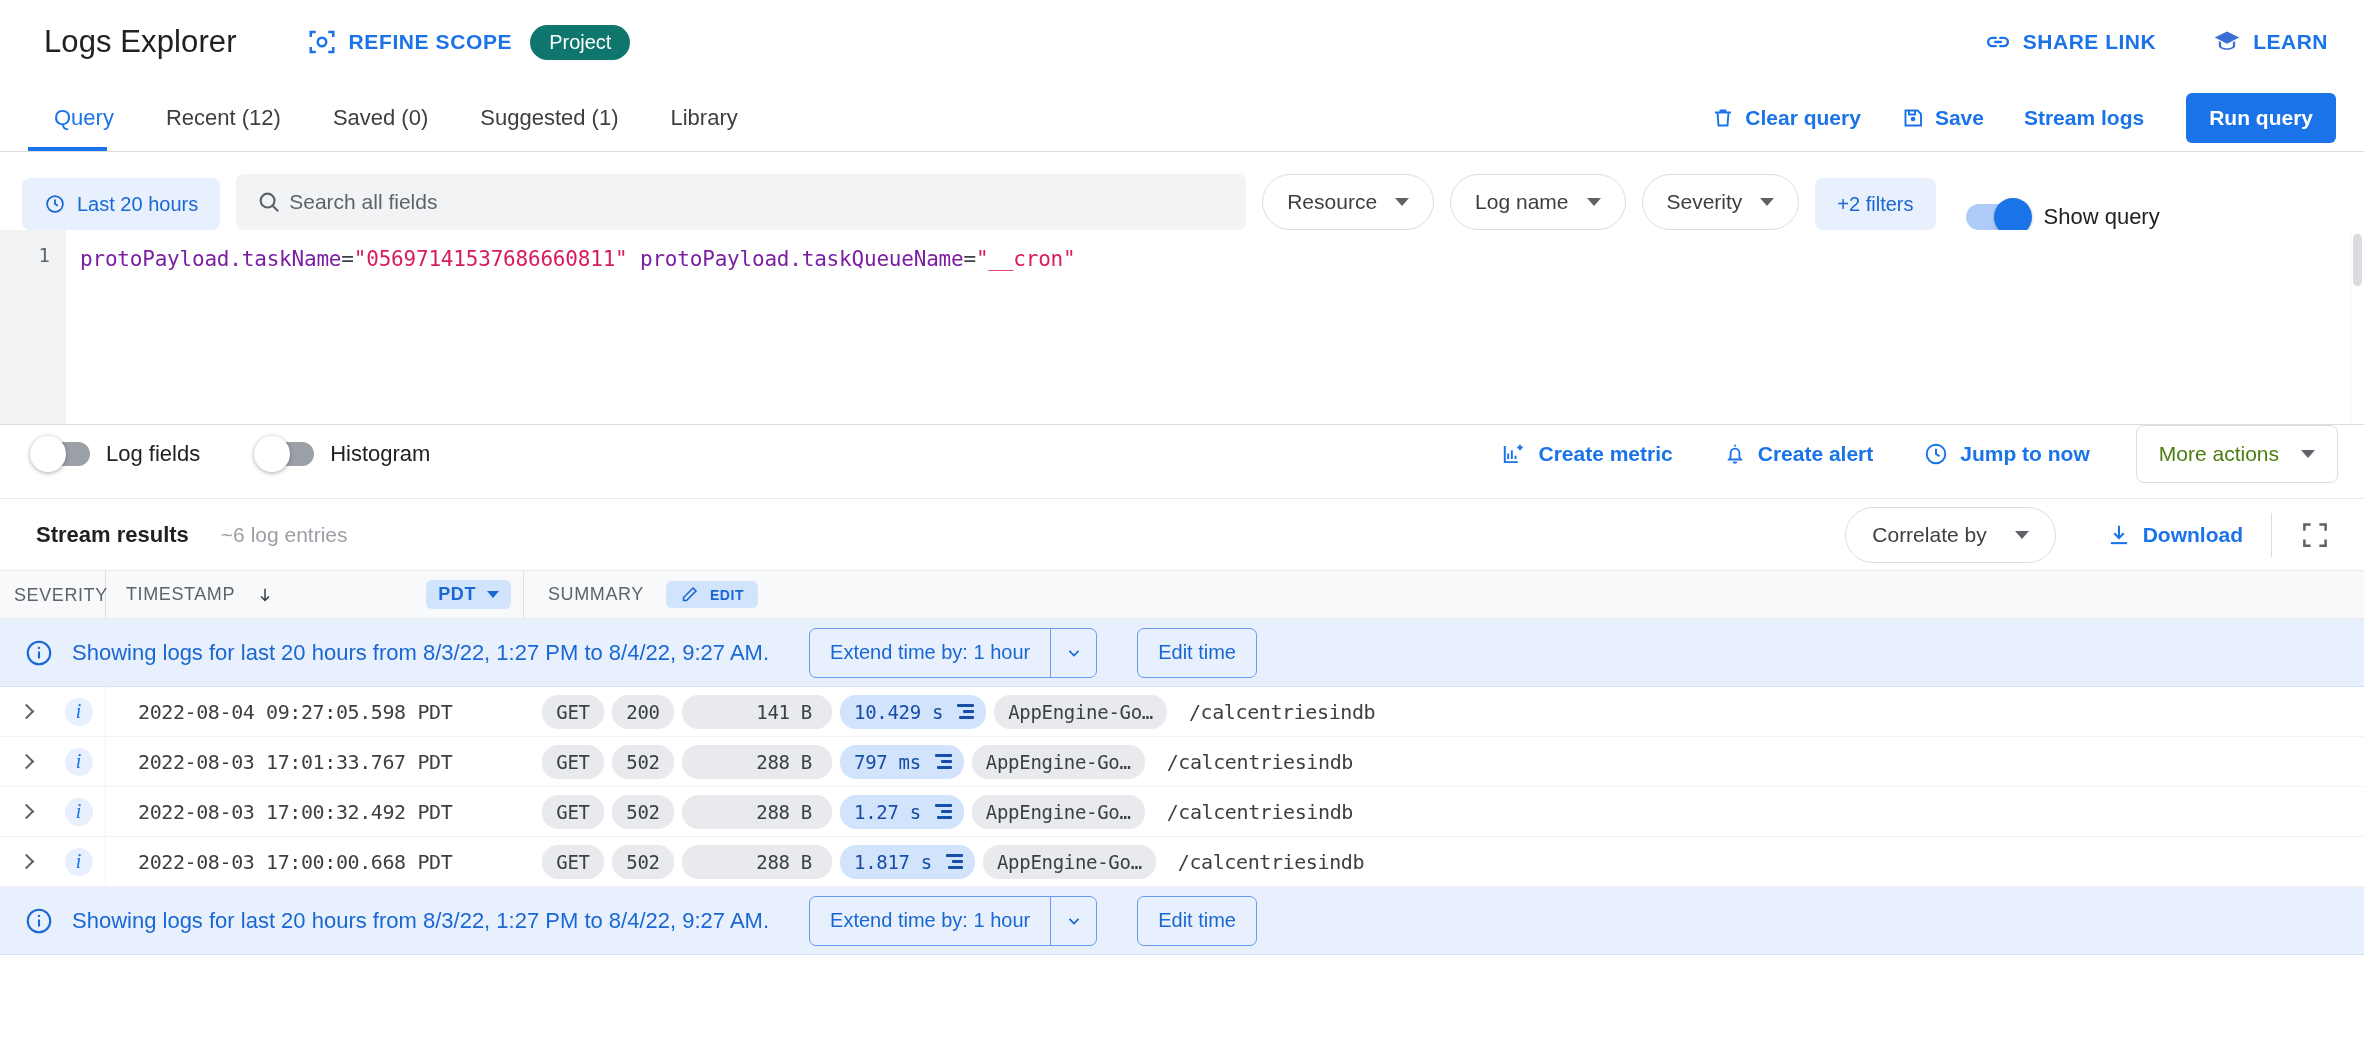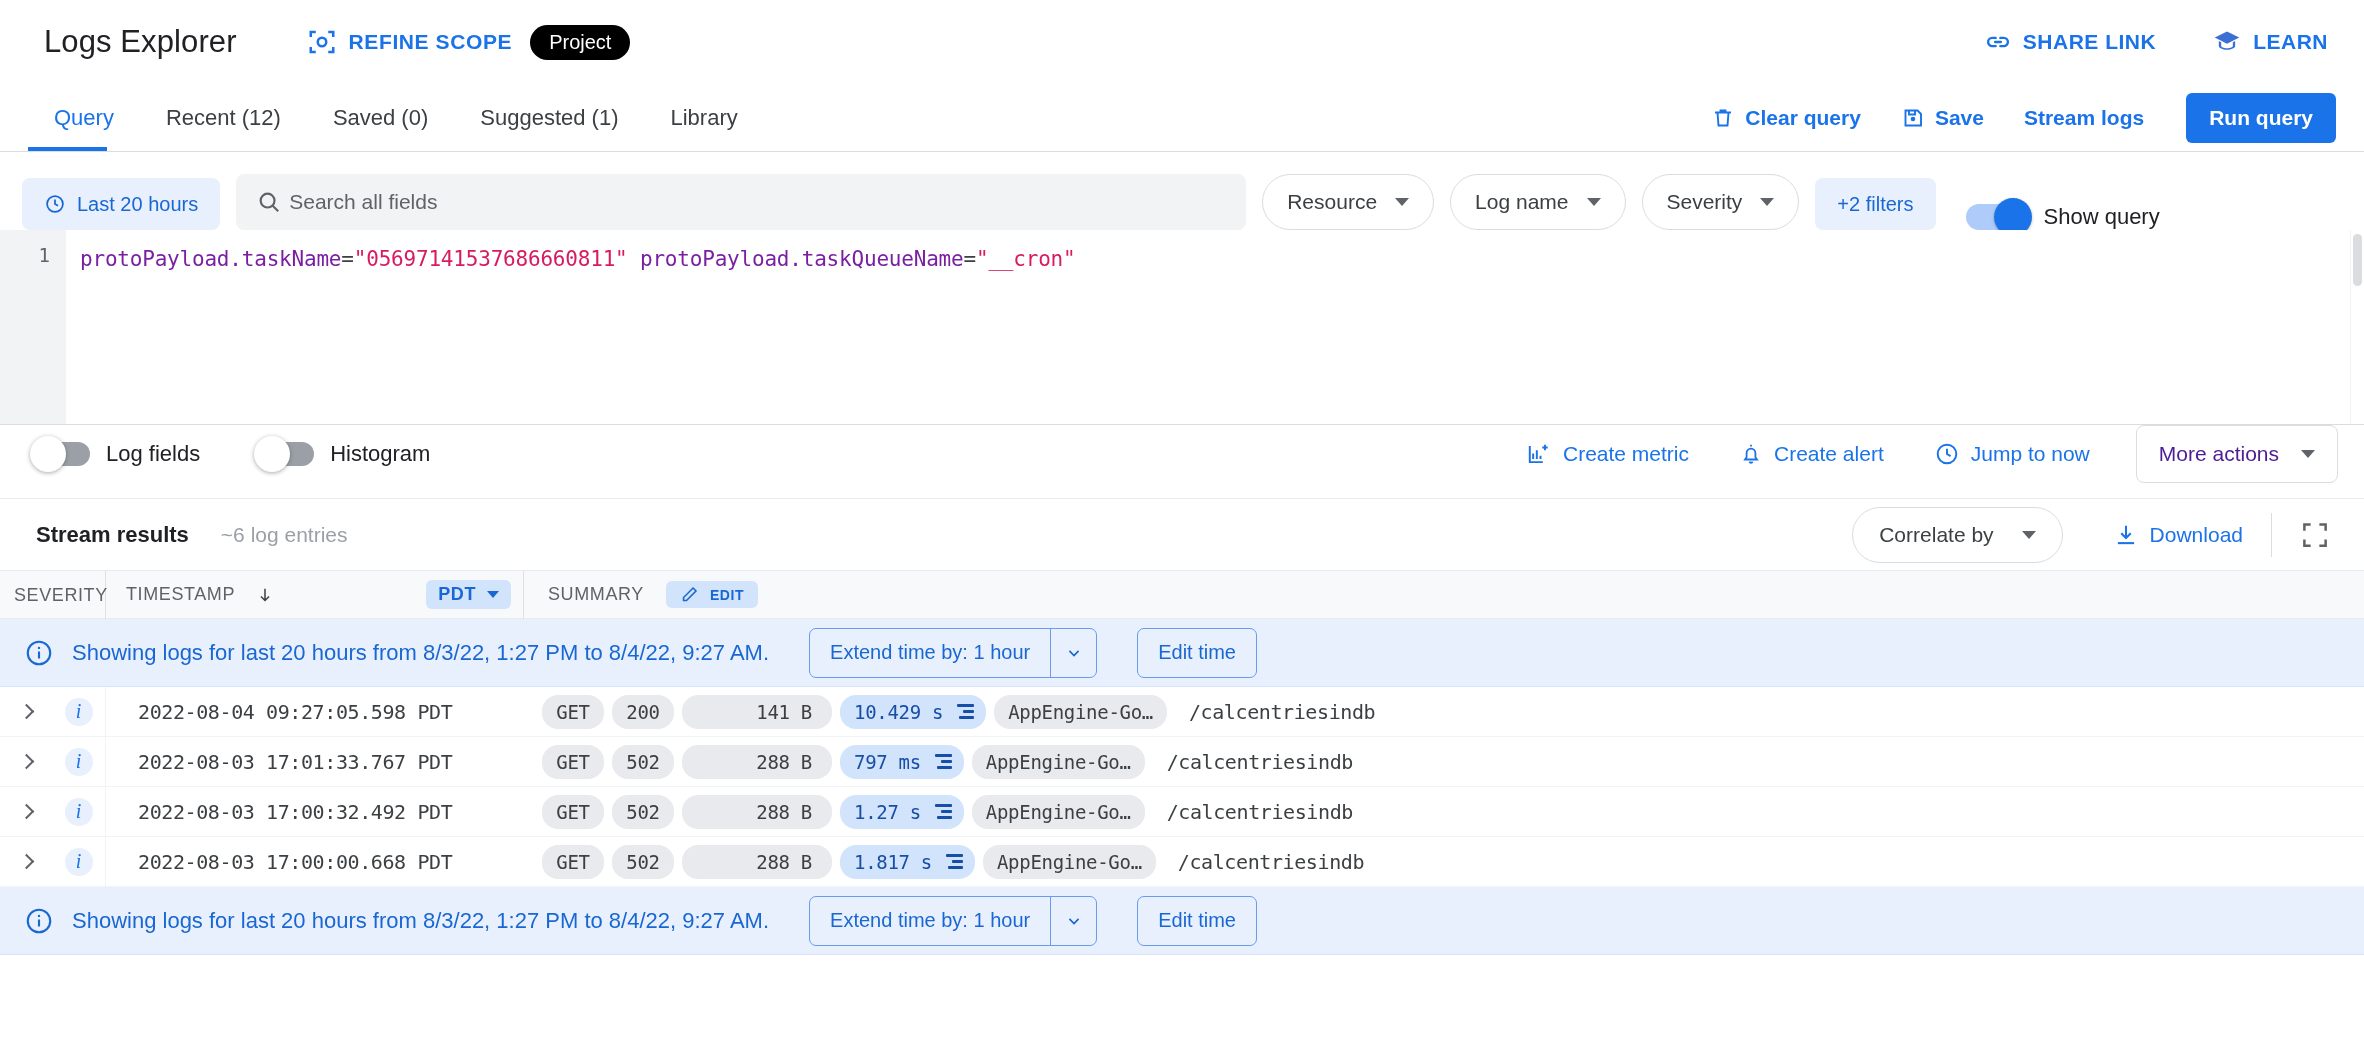--- a/index.html
+++ b/index.html
@@ -32,21 +32,21 @@
     gap: 12px;
     margin-left: 70px;
   }
   .refine-label {
     color: #1a73e8;
     font-size: 21px;
     font-weight: 600;
     letter-spacing: .6px;
   }
   .scope-chip {
-    background: #000000;
+    background: #0f766e;
     color: #fff;
     border-radius: 18px;
     padding: 6px 19px;
     font-size: 20px;
     font-weight: 500;
     margin-left: 6px;
   }
   .header-spacer { flex: 1; }
   .header-action {
     display: flex;
@@ -288,36 +288,36 @@
     cursor: pointer;
   }
   .tog-item span { font-size: 22px; color: #202124; }
   .ab-spacer { flex: 1; }
   .ab-action {
     display: flex;
     align-items: center;
     gap: 11px;
     color: #1a73e8;
     font-size: 21px;
-    font-weight: 400;
+    font-weight: 700;
     margin-left: 50px;
     cursor: pointer;
     white-space: nowrap;
   }
   .more-actions {
     margin-left: 46px;
     height: 58px;
     border: 1px solid #dadce0;
     border-radius: 8px;
     display: flex;
     align-items: center;
     gap: 22px;
     padding: 0 22px;
     font-size: 21px;
-    color: #4c1d95;
+    color: #4d7c0f;
     cursor: pointer;
     background: #fff;
     white-space: nowrap;
   }
 
   
   .resultsbar {
     height: 72px;
     display: flex;
     align-items: center;

